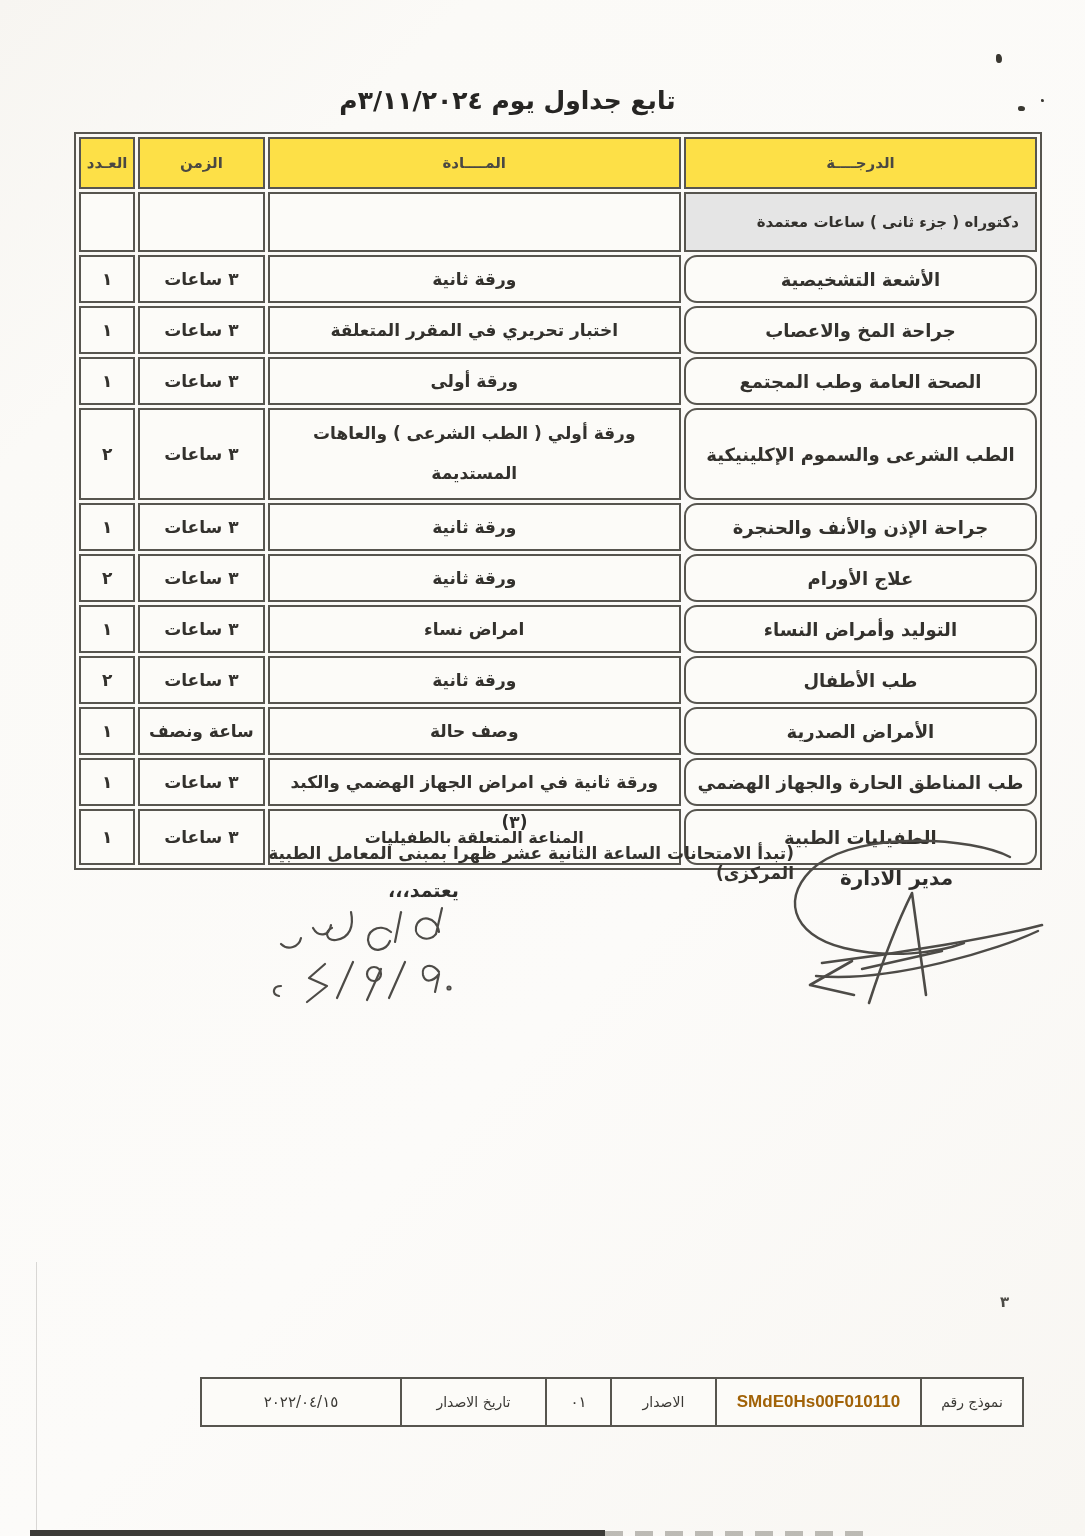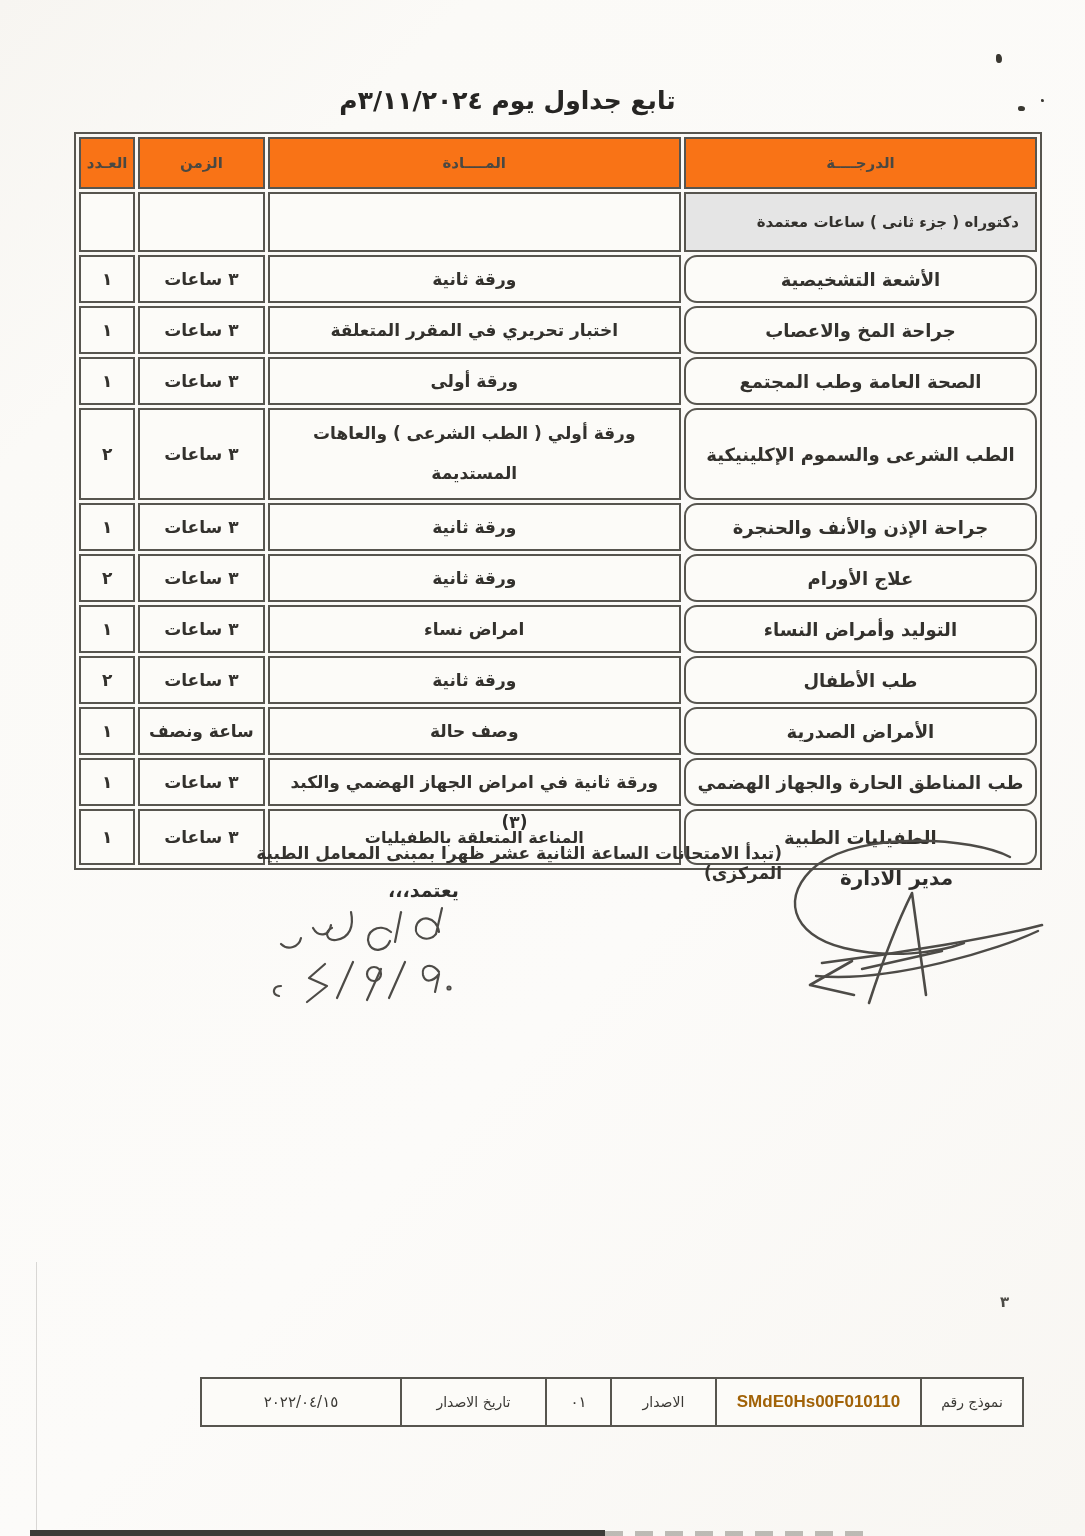--- a/index.html
+++ b/index.html
@@ -21,33 +21,33 @@
     position:absolute;left:74px;top:132px;width:968px;
     border:2px solid #57554f;background:transparent;
     table-layout:fixed;
   }
   table.main td{
     border:2px solid #57554f;text-align:center;vertical-align:middle;
     font-weight:bold;color:#33312d;background:#fcfbf8;
     padding:2px 4px;overflow:hidden;
   }
   col.c-deg{width:352px;} col.c-sub{width:412px;} col.c-time{width:126px;} col.c-num{width:56px;}
-  tr.hdr td{background:#f97316;font-size:15px;height:44px;color:#4a4842;}
+  tr.hdr td{background:#fde047;font-size:15px;height:44px;color:#4a4842;}
   tr.sub td{height:52px;font-size:15px;}
   tr.sub td.deg{background:#e5e5e5;text-align:right;padding-right:16px;}
   tr.row td{height:40px;font-size:17px;}
   tr.row td.deg{font-size:18px;border-radius:13px;}
   tr.row td.sub-cell{white-space:pre-line;}
   tr.tall td{height:84px;}
   tr.tall td.sub-cell{line-height:2.35;font-size:17px;}
   tr.r11 td{height:48px;}
   tr.r11 td.sub-cell{font-size:16px;}
   
   .page-num-center{left:0;top:812px;width:1085px;text-align:center;font-size:17px;font-weight:bold;transform:translateX(-28px);}
-  .exam-note{left:216px;top:843px;width:566px;text-align:right;font-size:17px;font-weight:bold;color:#34322e;}
+  .exam-note{left:228px;top:843px;width:566px;text-align:right;font-size:17px;font-weight:bold;color:#34322e;}
   .approve{left:388px;top:879px;font-size:19px;font-weight:bold;letter-spacing:1px;}
   .signer{left:840px;top:866px;width:180px;font-size:20px;font-weight:bold;text-align:left;}
   .side-num{left:1000px;top:1293px;font-size:15px;font-weight:bold;color:#4d4b46;}
   
   table.strip{
     border-collapse:collapse;position:absolute;left:200px;top:1377px;width:822px;
     table-layout:fixed;background:#fcfbf8;
   }
   table.strip td{
     border:2px solid #57554f;height:30px;text-align:center;vertical-align:middle;

